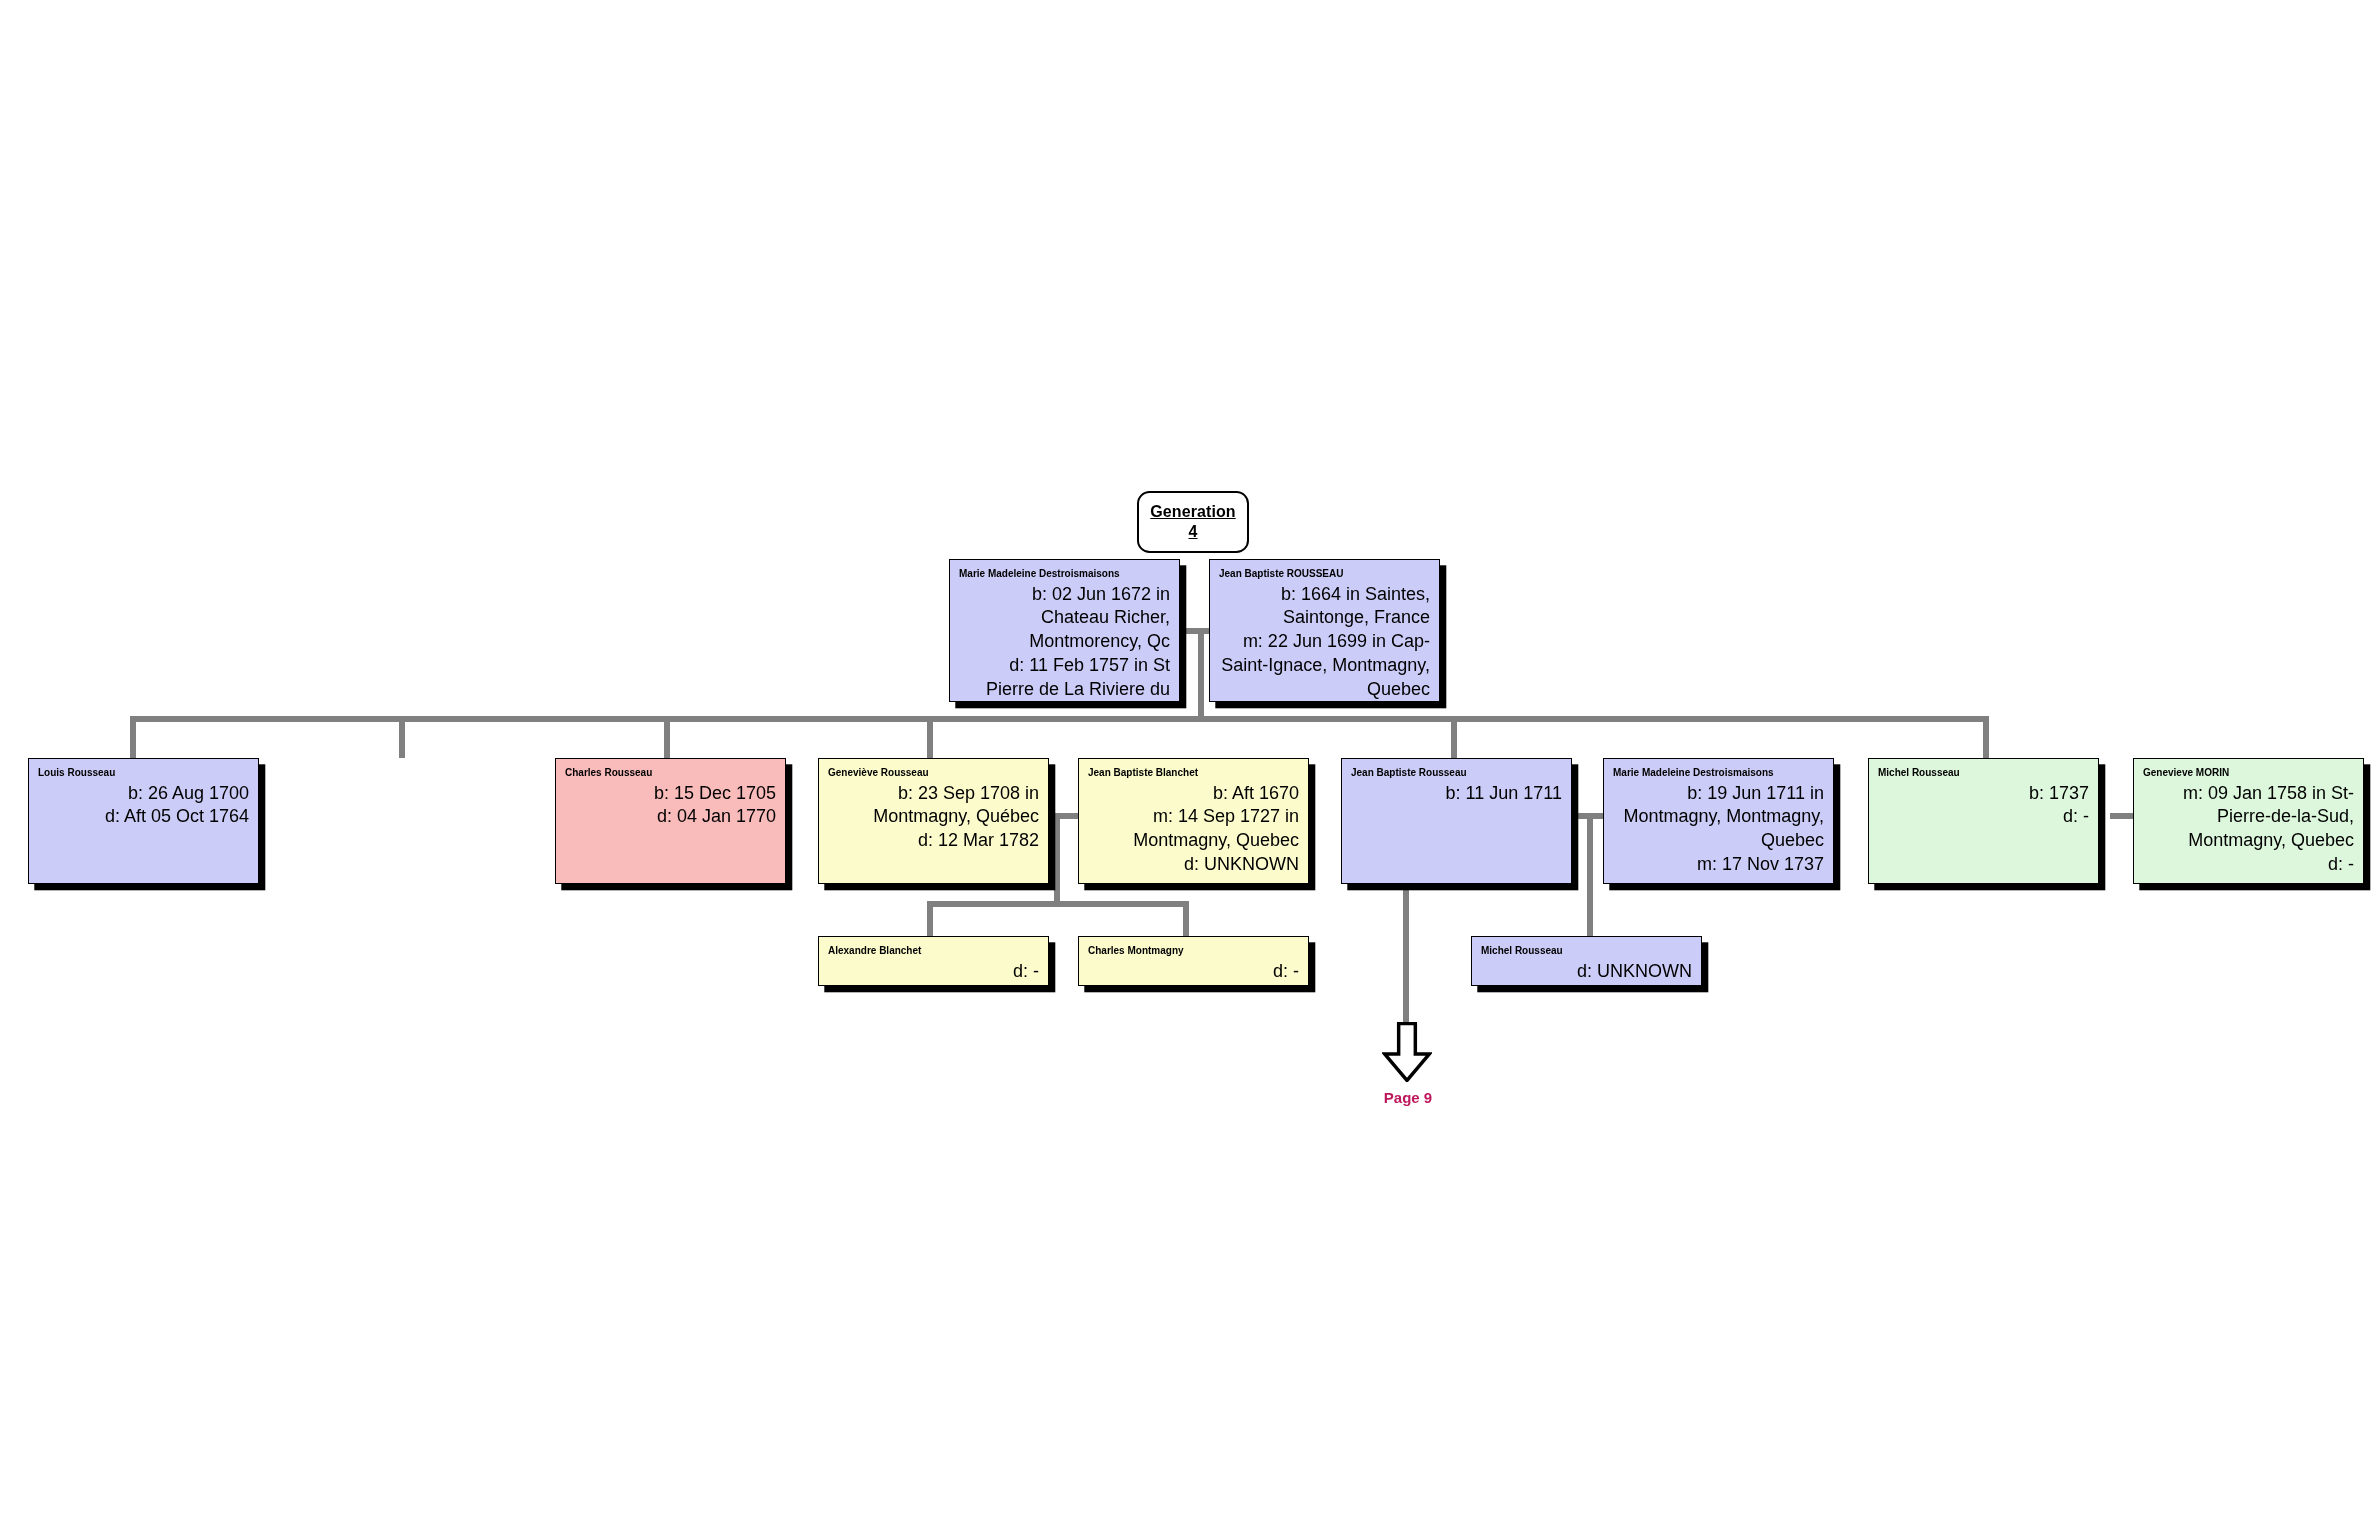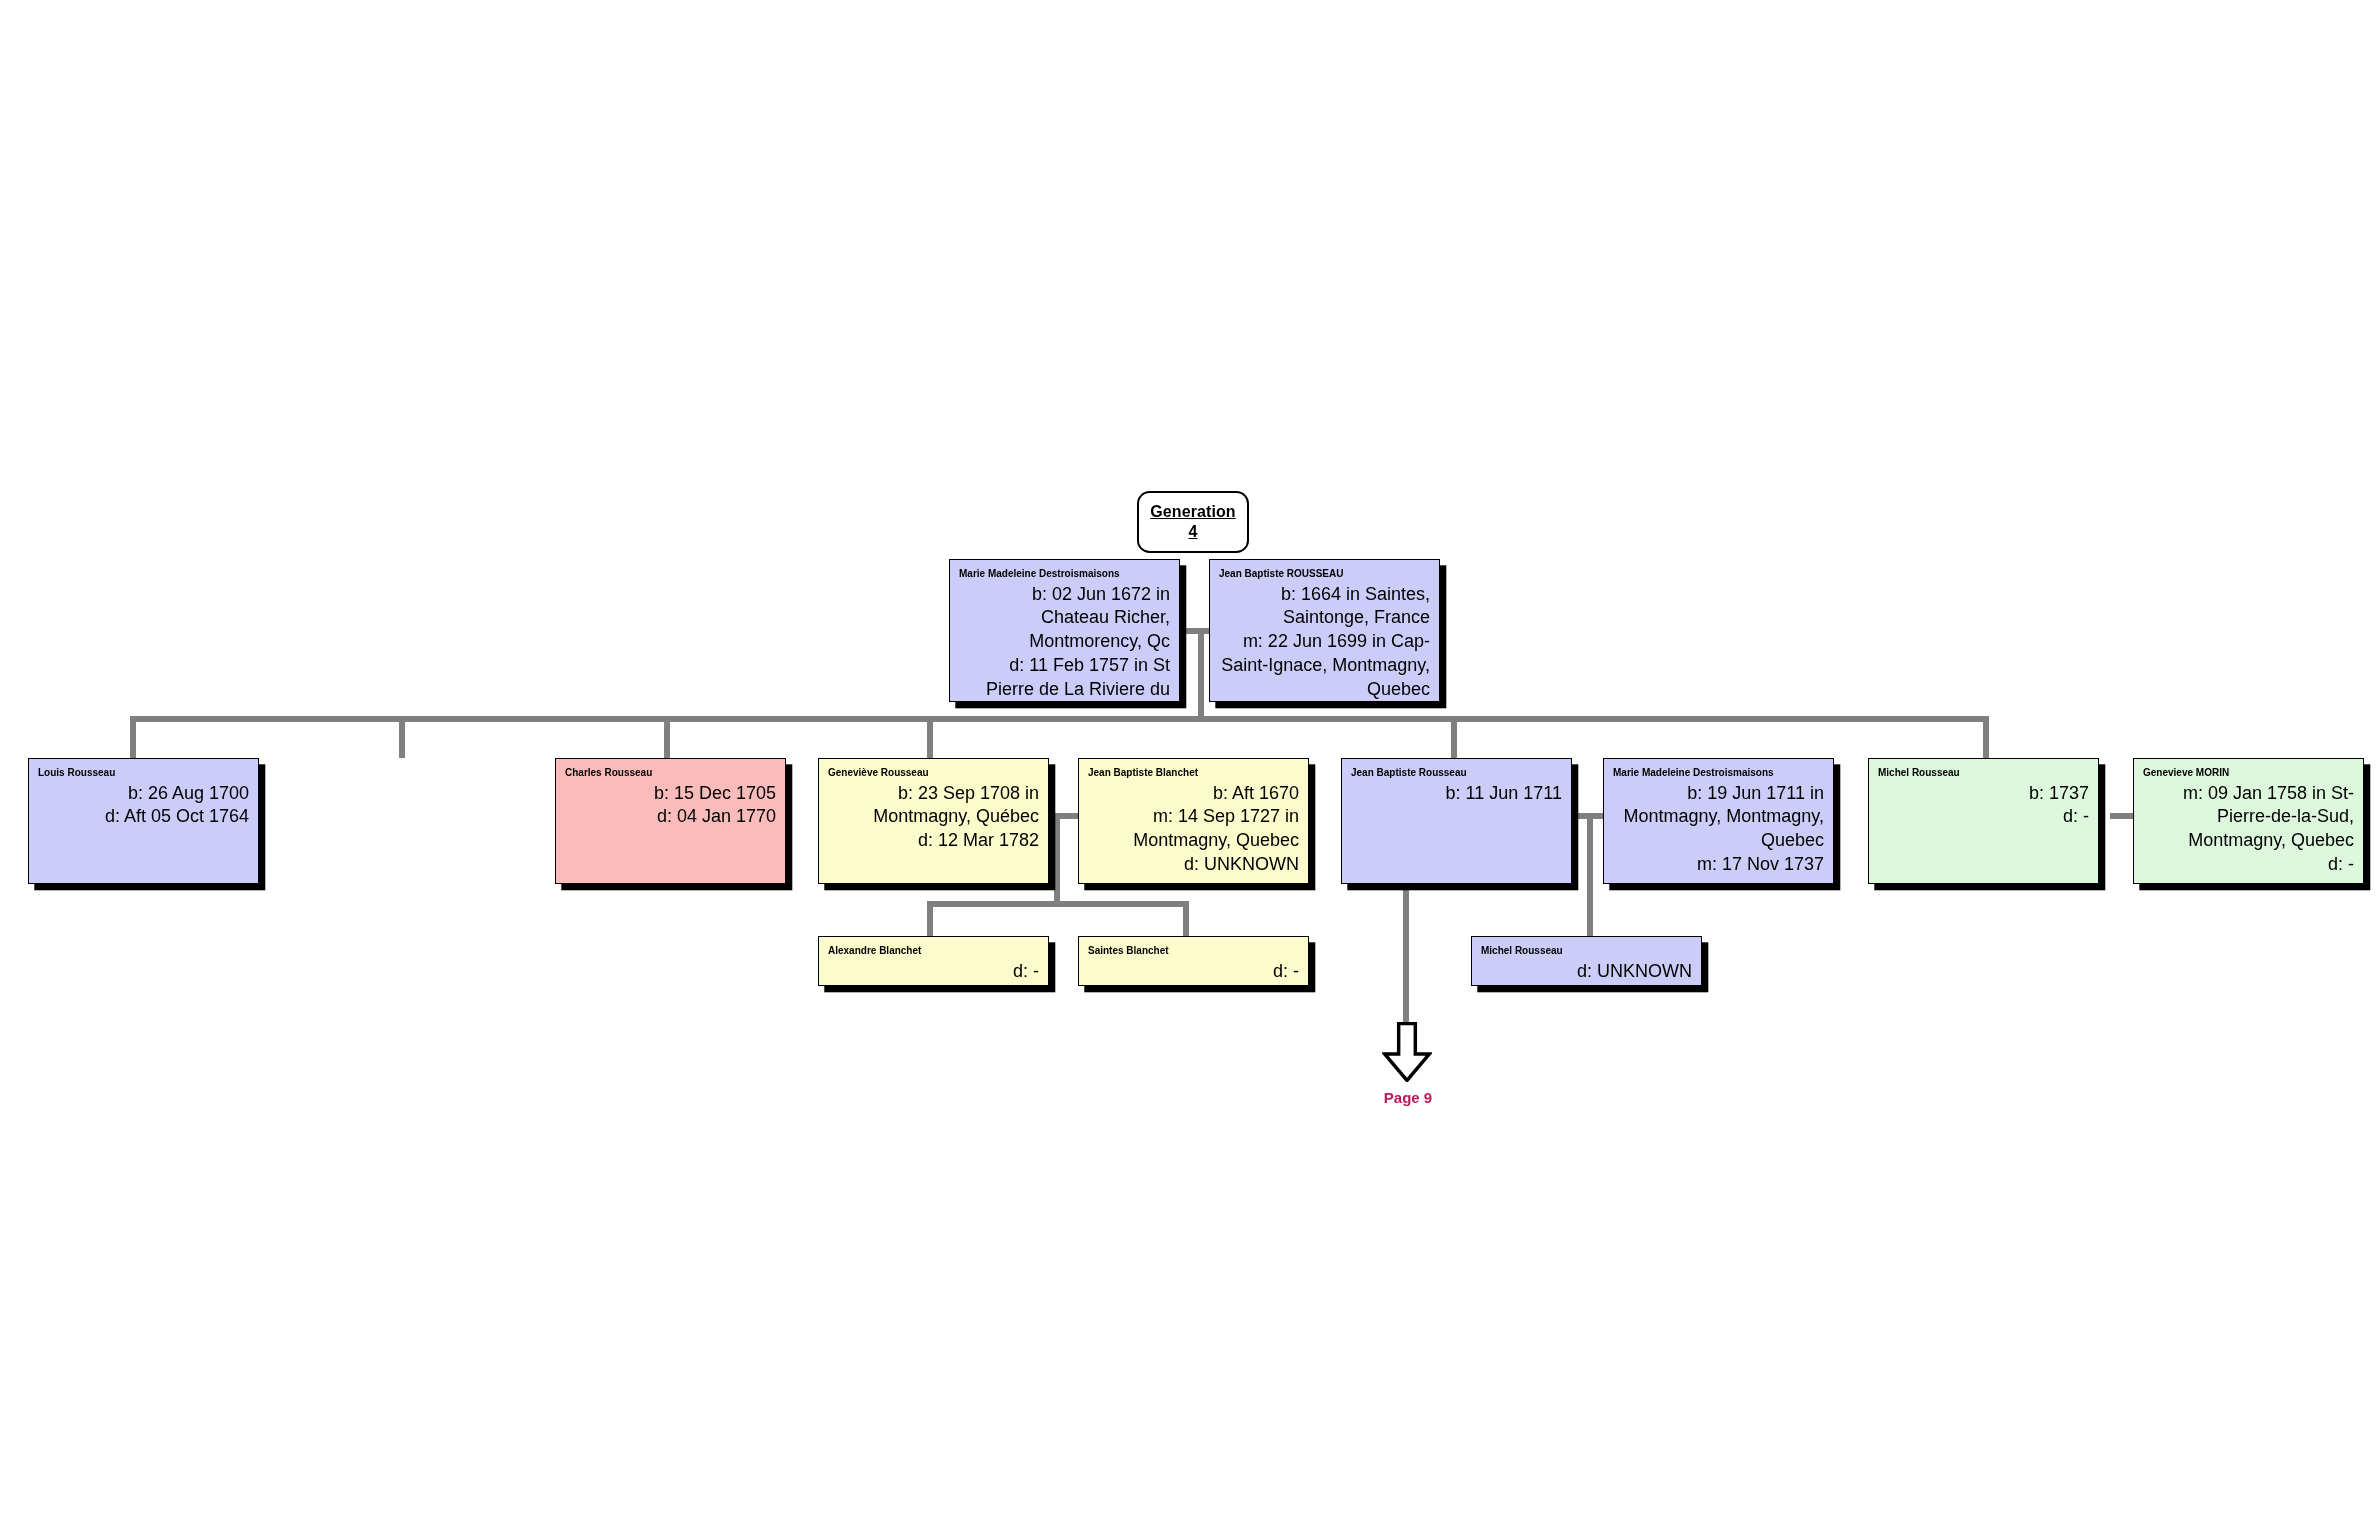--- a/index.html
+++ b/index.html
@@ -189,21 +189,21 @@
     <div class="pfact">m: 09 Jan 1758 in St-Pierre-de-la-Sud, Montmagny, Quebec
 d: -</div>
   </div>
 
   <div class="person c-yellow" style="left:818px; top:936px; width:231px; height:50px;">
     <div class="pname">Alexandre Blanchet</div>
     <div class="pfact">d: -</div>
   </div>
 
   <div class="person c-yellow" style="left:1078px; top:936px; width:231px; height:50px;">
-    <div class="pname">Saintes Blanchet</div>
+    <div class="pname">Charles Montmagny</div>
     <div class="pfact">d: -</div>
   </div>
 
   <div class="person c-purple" style="left:1471px; top:936px; width:231px; height:50px;">
     <div class="pname">Michel Rousseau</div>
     <div class="pfact">d: UNKNOWN</div>
   </div>
 
   <svg class="page-arrow" style="left:1382px; top:1022px;" width="50" height="60" viewBox="0 0 72 86">
     <polygon points="24,2 48,2 48,46 68,46 36,84 4,46 24,46" fill="#ffffff" stroke="#000000" stroke-width="5" stroke-linejoin="miter"></polygon>

